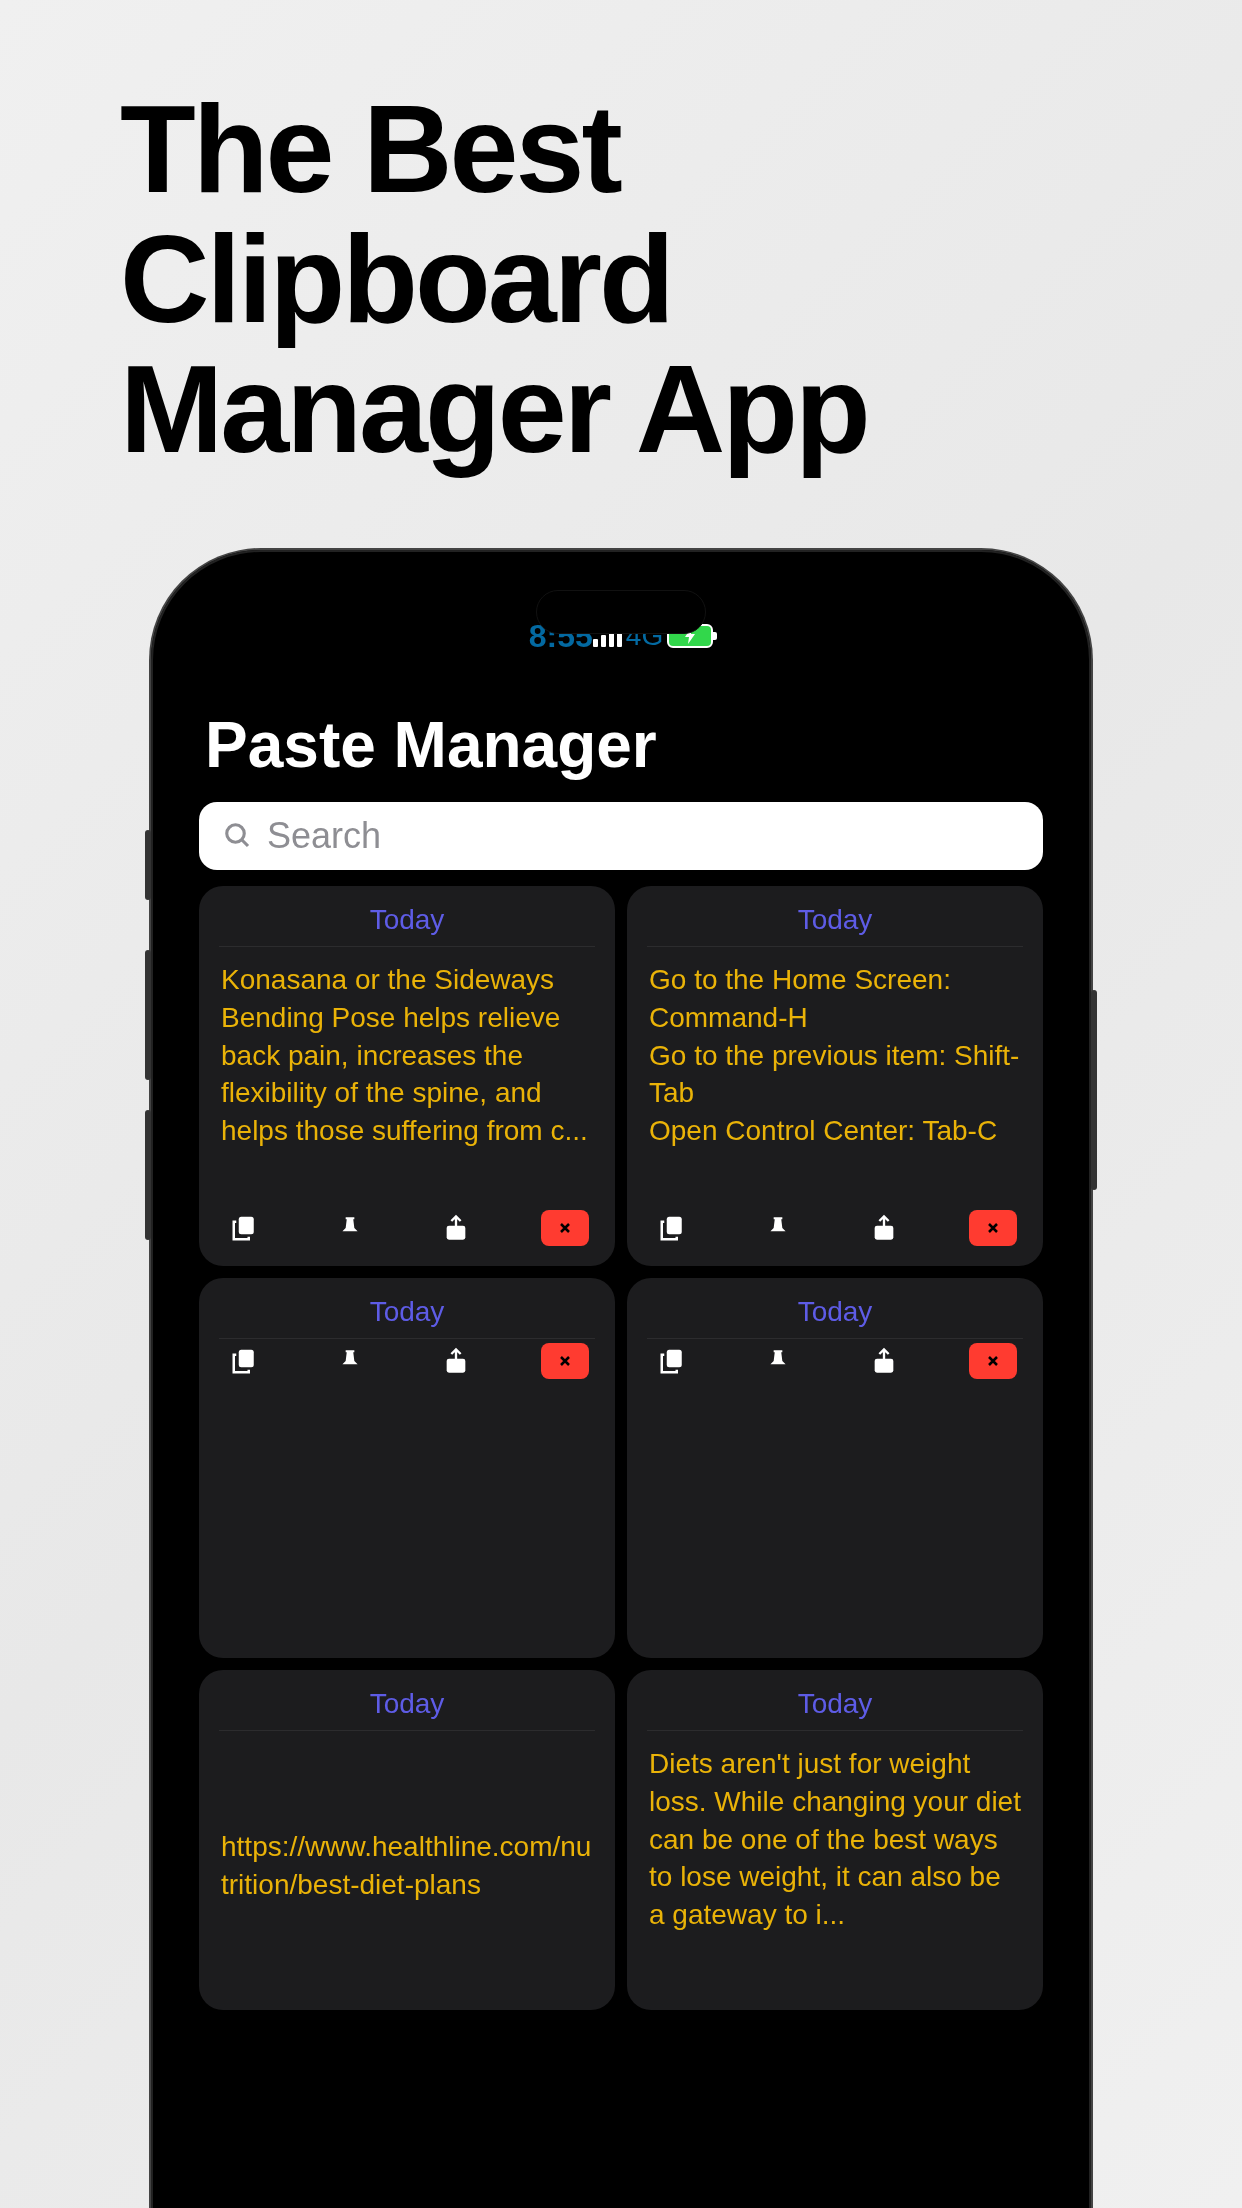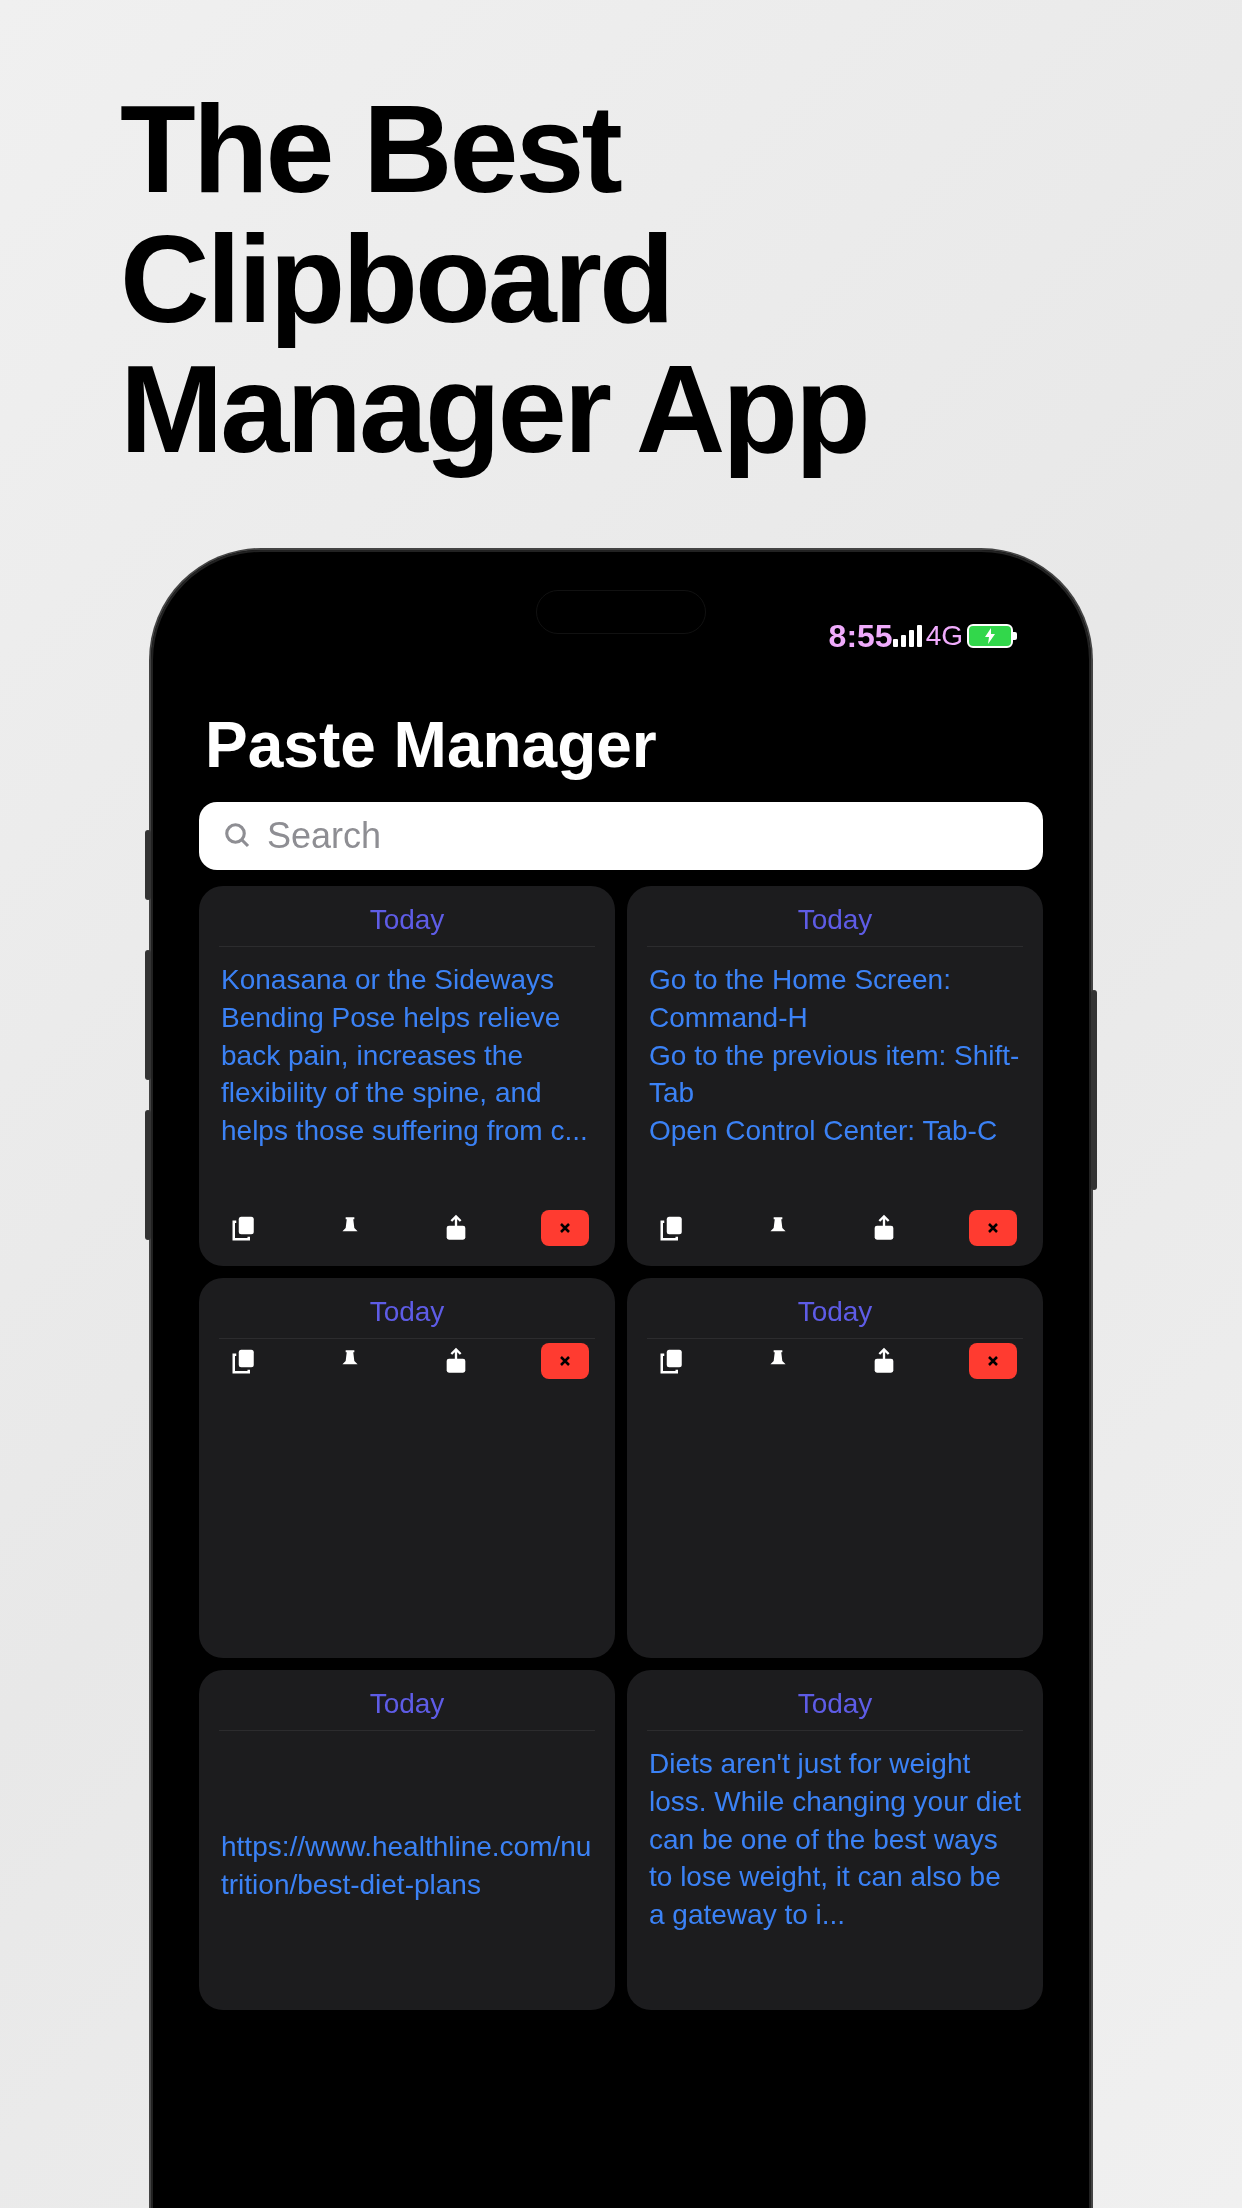--- a/index.html
+++ b/index.html
@@ -60,25 +60,25 @@
       transform: translateX(-50%);
       width: 170px;
       height: 44px;
       background: #000;
       border-radius: 30px;
       border: 1px solid #111;
       z-index: 100;
     }
     .status-bar {
       display: flex;
-      justify-content: flex-end;
+      justify-content: center;
       align-items: center;
       padding: 36px 60px 0;
       height: 100px;
-      color: #f0abfc;
+      color: #0369a1;
       font-size: 32px;
       font-weight: 600;
     }
     .status-right {
       display: flex;
       align-items: center;
       gap: 4px;
     }
     .signal-bars {
       display: flex;
@@ -166,21 +166,21 @@
     .card-date {
       text-align: center;
       color: #5e5ce6;
       font-size: 28px;
       font-weight: 500;
       padding-bottom: 10px;
       border-bottom: 1px solid #2c2c2e;
     }
     .card-body {
       flex: 1;
-      color: #3b82f6;
+      color: #eab308;
       font-size: 28px;
       line-height: 1.35;
       padding: 14px 2px 10px;
       overflow: hidden;
       display: -webkit-box;
       -webkit-box-orient: vertical;
       -webkit-line-clamp: 6;
       white-space: pre-wrap;
     }
     .card-body.centered {

